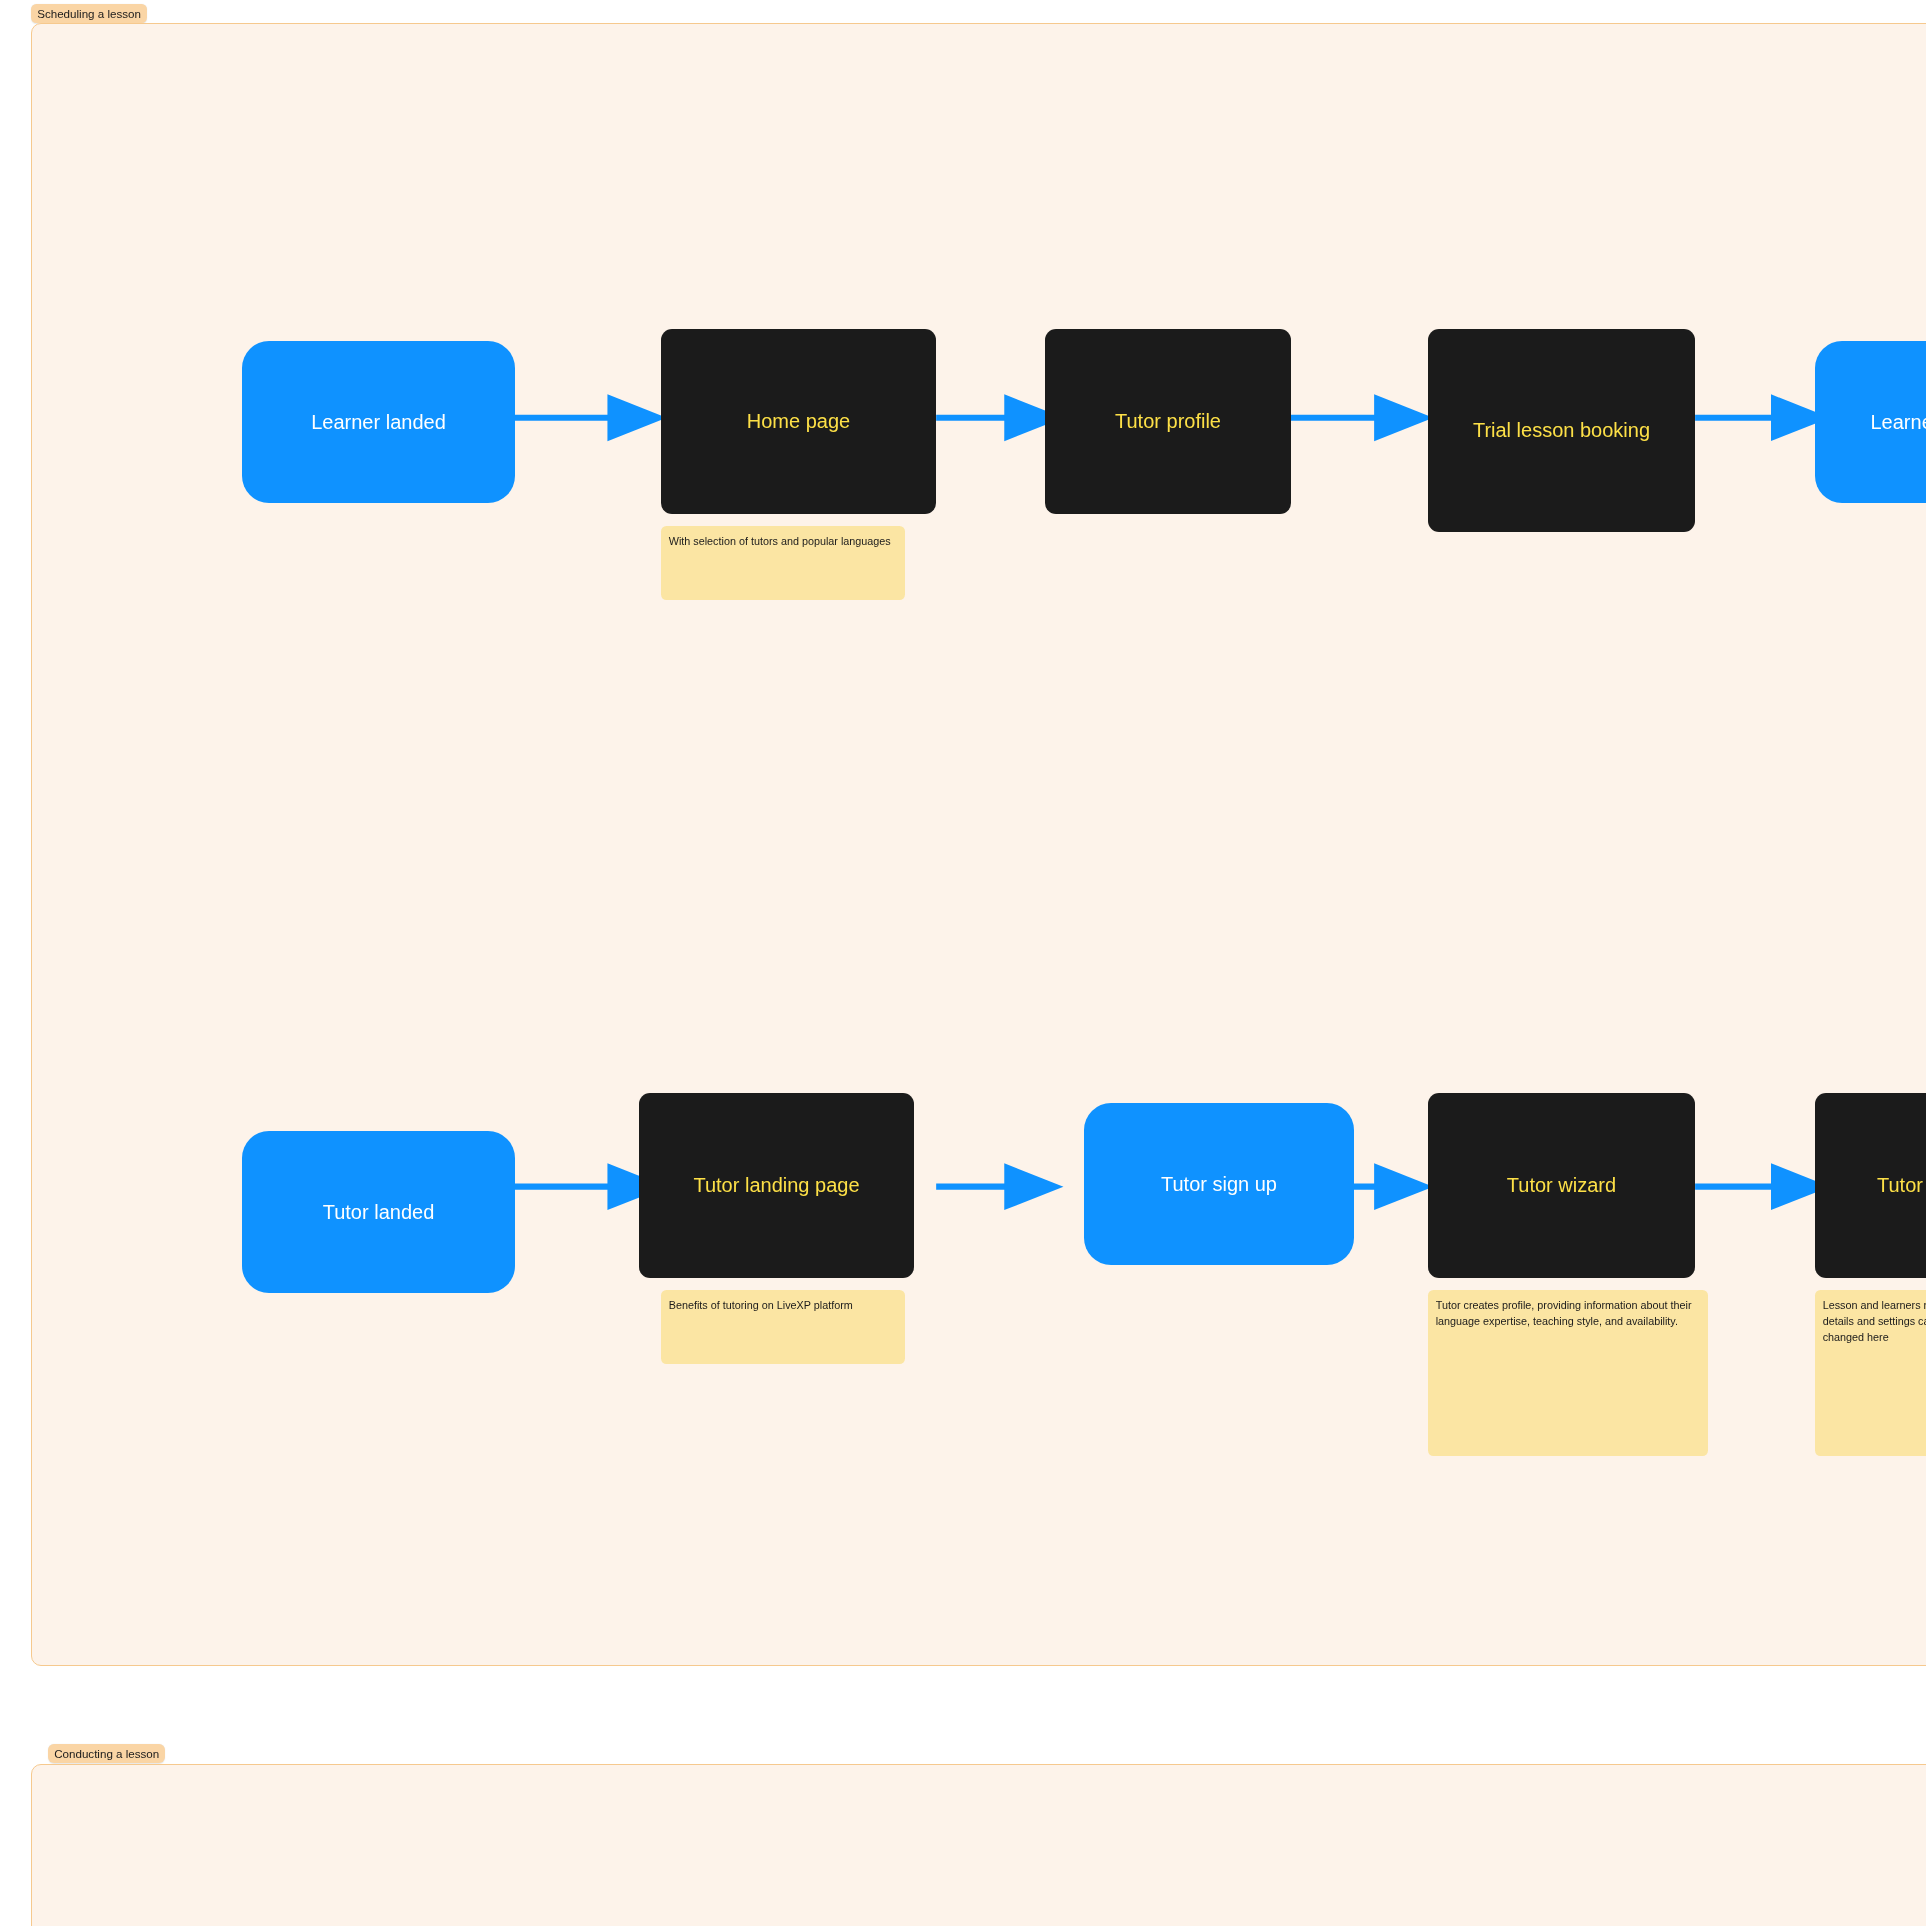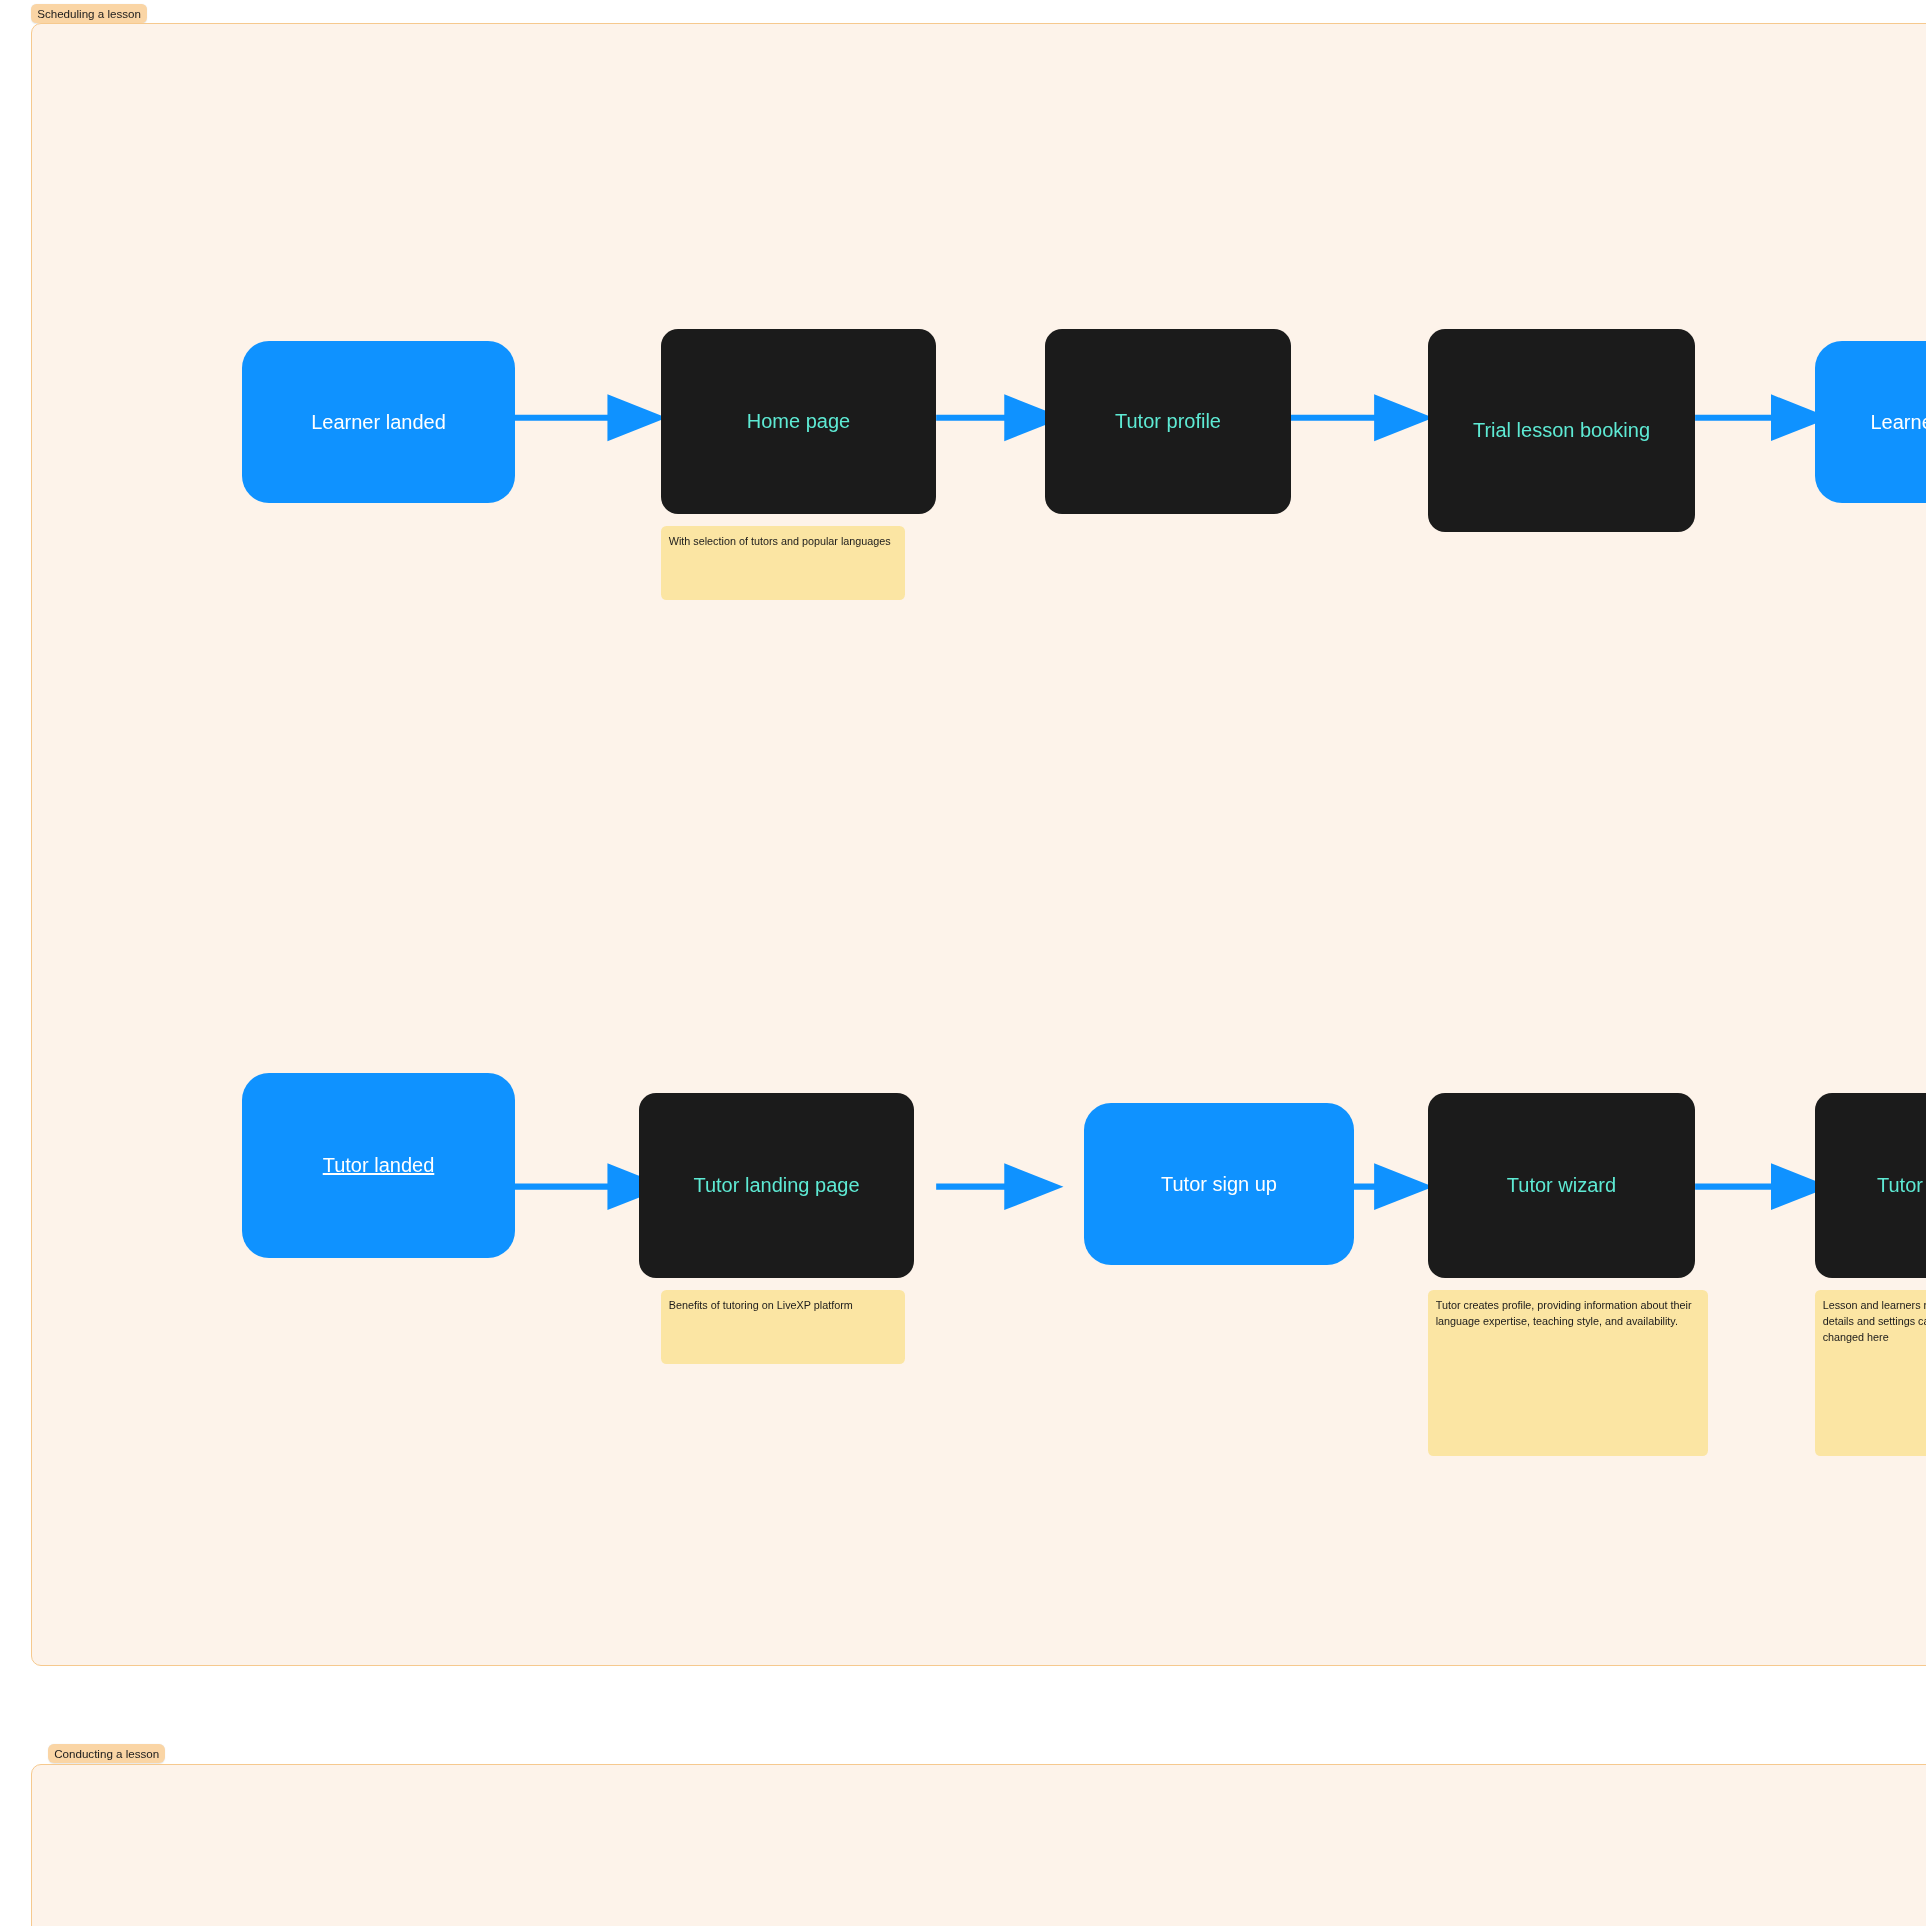--- a/index.html
+++ b/index.html
@@ -1,21 +1,21 @@
 <!DOCTYPE html>
 <html style="font-size:6.2px"><head>
 <meta charset="utf-8">
 <style>
   html,body{margin:0;padding:0;background:#ffffff;}
   body{width:3082px;height:2811px;font-family:"Liberation Sans",sans-serif;position:relative;overflow:hidden;}
   .canvas{position:absolute;inset:0;}
   .section{position:absolute;background:#FDF3EA;border:1.5px solid #F6C98E;border-radius:10px;}
   .section-tab{position:absolute;background:#FAD5A5;border-radius:5.4px;padding:3.1px 6.2px;font-size:11.6px;color:#1B1B1B;white-space:nowrap;box-shadow:0 0.8px 1.2px rgba(0,0,0,.10);}
   .node{position:absolute;display:flex;align-items:center;justify-content:center;text-align:center;box-sizing:border-box;padding:3.9px 8.5px;line-height:1.32;}
-  .node.dark{background:#1B1B1B;color:#5eead4;border-radius:17px;font-size:20px;}
+  .node.dark{background:#1B1B1B;color:#fde047;border-radius:11px;font-size:20px;}
   .node.blue{background:#0F92FF;color:#ffffff;border-radius:27px;font-size:20px;}
   .note{position:absolute;background:#FBE5A3;border-radius:5.4px;box-sizing:border-box;padding:7px 7.7px;font-size:10.8px;color:#1B1B1B;line-height:1.5;}
   svg.links{position:absolute;left:0;top:0;width:3082px;height:2811px;pointer-events:none;}
 </style>
 </head>
 <body>
 
 <div class="canvas">
 
   <div class="section-tab" style="left:31px;top:3.9px;text-align:right;">Scheduling a lesson</div>
@@ -71,21 +71,21 @@
 
     <line x1="7048" y1="5880" x2="7048" y2="6230" stroke="#0F92FF" stroke-width="20" stroke-dasharray="56 48" stroke-linecap="round" fill="none" marker-end="url(#arrowD)"></line>
   </svg>
 
   <div class="node blue" style="left:242px;top:341px;width:273px;height:162px;">Learner landed</div>
   <div class="node dark" style="left:661px;top:329px;width:275px;height:185px;">Home page</div>
   <div class="node dark" style="left:1045px;top:329px;width:246px;height:185px;">Tutor profile</div>
   <div class="node dark" style="left:1428px;top:329px;width:267px;height:203px;">Trial lesson booking</div>
   <div class="node blue" style="left:1815px;top:341px;width:250px;height:162px;">Learner sign up</div>
 
-  <div class="node blue" style="left:242px;top:1073px;width:273px;height:185px;text-decoration:underline;">Tutor landed</div>
+  <div class="node blue" style="left:242px;top:1131px;width:273px;height:162px;">Tutor landed</div>
   <div class="node dark" style="left:639px;top:1093px;width:275px;height:185px;">Tutor landing page</div>
   <div class="node blue" style="left:1045px;top:1103px;width:270px;height:162px;margin-left:39px;">Tutor sign up</div>
   <div class="node dark" style="left:1428px;top:1093px;width:267px;height:185px;">Tutor wizard</div>
   <div class="node dark" style="left:1815px;top:1093px;width:270px;height:185px;">Tutor dashboard</div>
 
   <div class="note" style="left:661px;top:526px;width:244px;height:74px;">With selection of tutors and popular languages</div>
 
   <div class="note" style="left:661px;top:1290px;width:244px;height:74px;">Benefits of tutoring on LiveXP platform</div>
   <div class="note" style="left:1428px;top:1290px;width:280px;height:166px;">Tutor creates profile, providing information about their language expertise, teaching style, and availability.</div>
   <div class="note" style="left:1815px;top:1290px;width:238px;height:166px;">Lesson and learners management, all tutor details and settings can be found and changed here</div>

